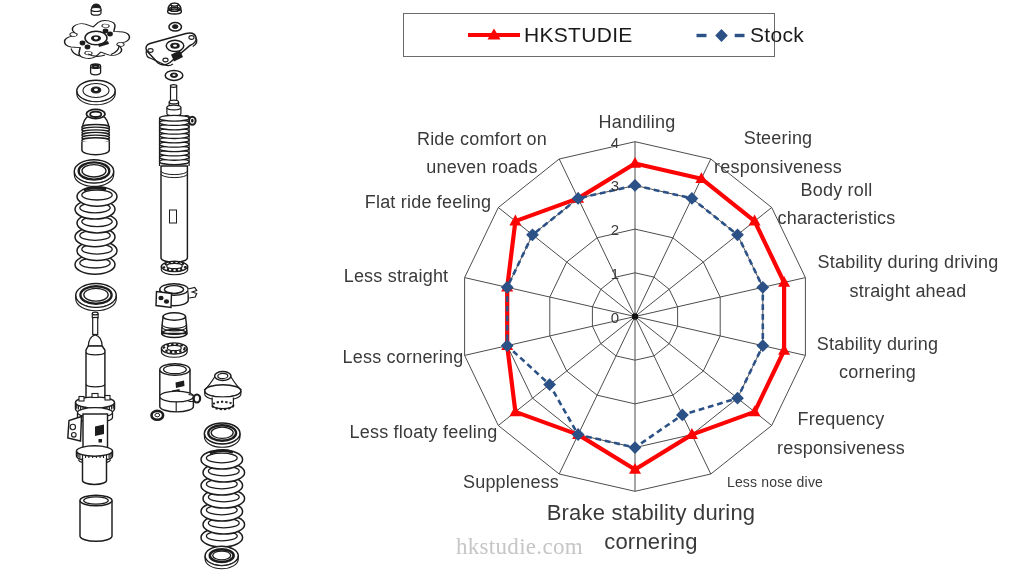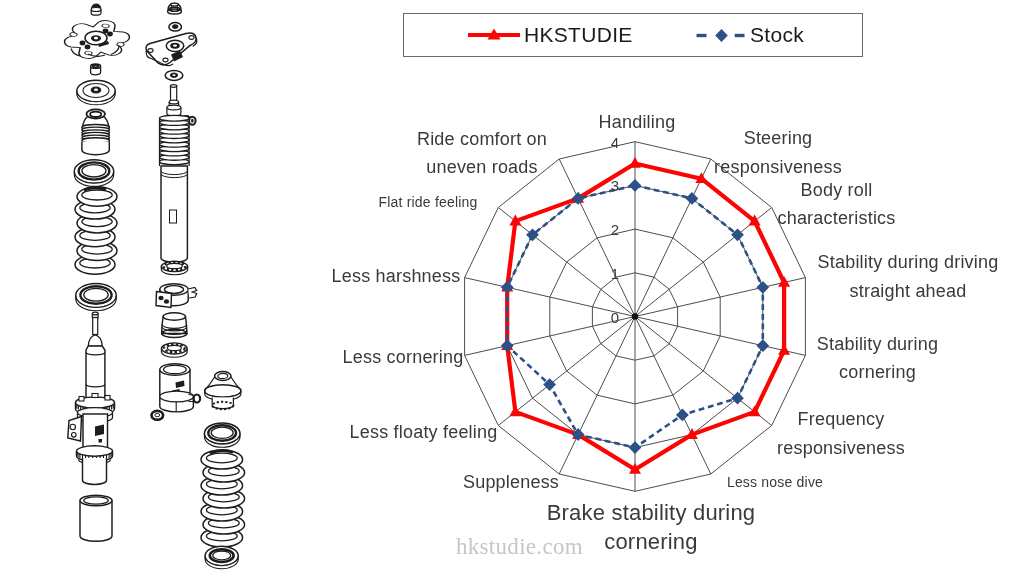--- a/index.html
+++ b/index.html
@@ -1,20 +1,20 @@
 <!DOCTYPE html>
 <html><head><meta charset="utf-8">
 <style>
 html,body{margin:0;padding:0;background:#fff;width:1024px;height:576px;overflow:hidden}
 *{box-sizing:border-box}
 .lb{position:absolute;transform:translate(-50%,-50%);font-family:"Liberation Sans",sans-serif;
  color:#3a3a3a;white-space:nowrap;text-align:center;line-height:28.5px;letter-spacing:.2px}
 .tk{position:absolute;transform:translate(-50%,-50%);font-family:"Liberation Sans",sans-serif;
  color:#3a3a3a;font-size:15px}
-#legend{position:absolute;left:403px;top:13px;width:460px;height:44px;border:1.6px solid #6a6a6a;background:#fff}
+#legend{position:absolute;left:403px;top:13px;width:372px;height:44px;border:1.6px solid #6a6a6a;background:#fff}
 #wm{position:absolute;left:456px;top:534px;font-family:Liberation Serif, serif;font-size:23px;color:#c6c6c6;letter-spacing:.3px}
 </style></head>
 <body>
 <svg width="1024" height="576" viewBox="0 0 1024 576" style="position:absolute;left:0;top:0">
 <path d="M 91.5 9.5 q 0 -5.5 4.7 -5.5 q 4.7 0 4.7 5.5 Z" fill="#1c1c1c" stroke="#1c1c1c" stroke-width="1"></path>
 <path d="M 91.2 9.5 L 91.2 13.2 A 4.899999999999999 2.0 0 0 0 101.0 13.2 L 101.0 9.5" fill="white" stroke="#1c1c1c" stroke-width="1.2"></path>
     <ellipse cx="96.1" cy="9.5" rx="4.899999999999999" ry="2.0" fill="white" stroke="#1c1c1c" stroke-width="1.2"></ellipse>
 <g transform="translate(97,39.5)">
 <g transform="scale(1,0.58) rotate(20)">
 <path d="M -9 -28 a 9.5 9 0 0 1 18 0 l 2 9 l 9 -2 a 9 9.5 0 0 1 8 15 l -6 6 l 6 6 a 9 9.5 0 0 1 -8 15 l -9 -2 l -2 9 a 9.5 9 0 0 1 -18 0 l -2 -9 l -9 2 a 9 9.5 0 0 1 -8 -15 l 6 -6 l -6 -6 a 9 9.5 0 0 1 8 -15 l 9 2 Z" fill="white" stroke="#1c1c1c" stroke-width="1.5"></path>
@@ -301,22 +301,22 @@
 <div class="lb" style="left:778px;top:152px;font-size:18px">Steering<br>responsiveness</div>
 <div class="lb" style="left:836.5px;top:203.5px;font-size:18px">Body roll<br>characteristics</div>
 <div class="lb" style="left:908px;top:276px;font-size:18px">Stability during driving<br>straight ahead</div>
 <div class="lb" style="left:877.5px;top:357.5px;font-size:18px">Stability during<br>cornering</div>
 <div class="lb" style="left:841px;top:433px;font-size:18px">Frequency<br>responsiveness</div>
 <div class="lb" style="left:775px;top:482px;font-size:14px">Less nose dive</div>
 <div class="lb" style="left:651px;top:527px;font-size:22px">Brake stability during<br>cornering</div>
 <div class="lb" style="left:511px;top:482px;font-size:18px">Suppleness</div>
 <div class="lb" style="left:423.5px;top:432px;font-size:18px">Less floaty feeling</div>
 <div class="lb" style="left:403px;top:357px;font-size:18px">Less cornering</div>
-<div class="lb" style="left:396px;top:275.7px;font-size:18px">Less harshness</div>
-<div class="lb" style="left:428px;top:201.5px;font-size:14px">Flat ride feeling</div>
+<div class="lb" style="left:396px;top:275.7px;font-size:18px">Less straight</div>
+<div class="lb" style="left:428px;top:201.5px;font-size:18px">Flat ride feeling</div>
 <div class="lb" style="left:482px;top:152.7px;font-size:18px">Ride comfort on<br>uneven roads</div>
 <div class="tk" style="left:615px;top:141.7px">4</div>
 <div class="tk" style="left:615px;top:185.4px">3</div>
 <div class="tk" style="left:615px;top:229.1px">2</div>
 <div class="tk" style="left:615px;top:272.8px">1</div>
 <div class="tk" style="left:615px;top:316.5px">0</div>
 <div id="legend">
 <svg width="457" height="41" viewBox="0 0 457 41">
 <line x1="64" y1="21" x2="116" y2="21" stroke="#fd0404" stroke-width="4.2"></line>
 <polygon points="90,14.5 83.5,25.5 96.5,25.5" fill="#fd0404"></polygon>

